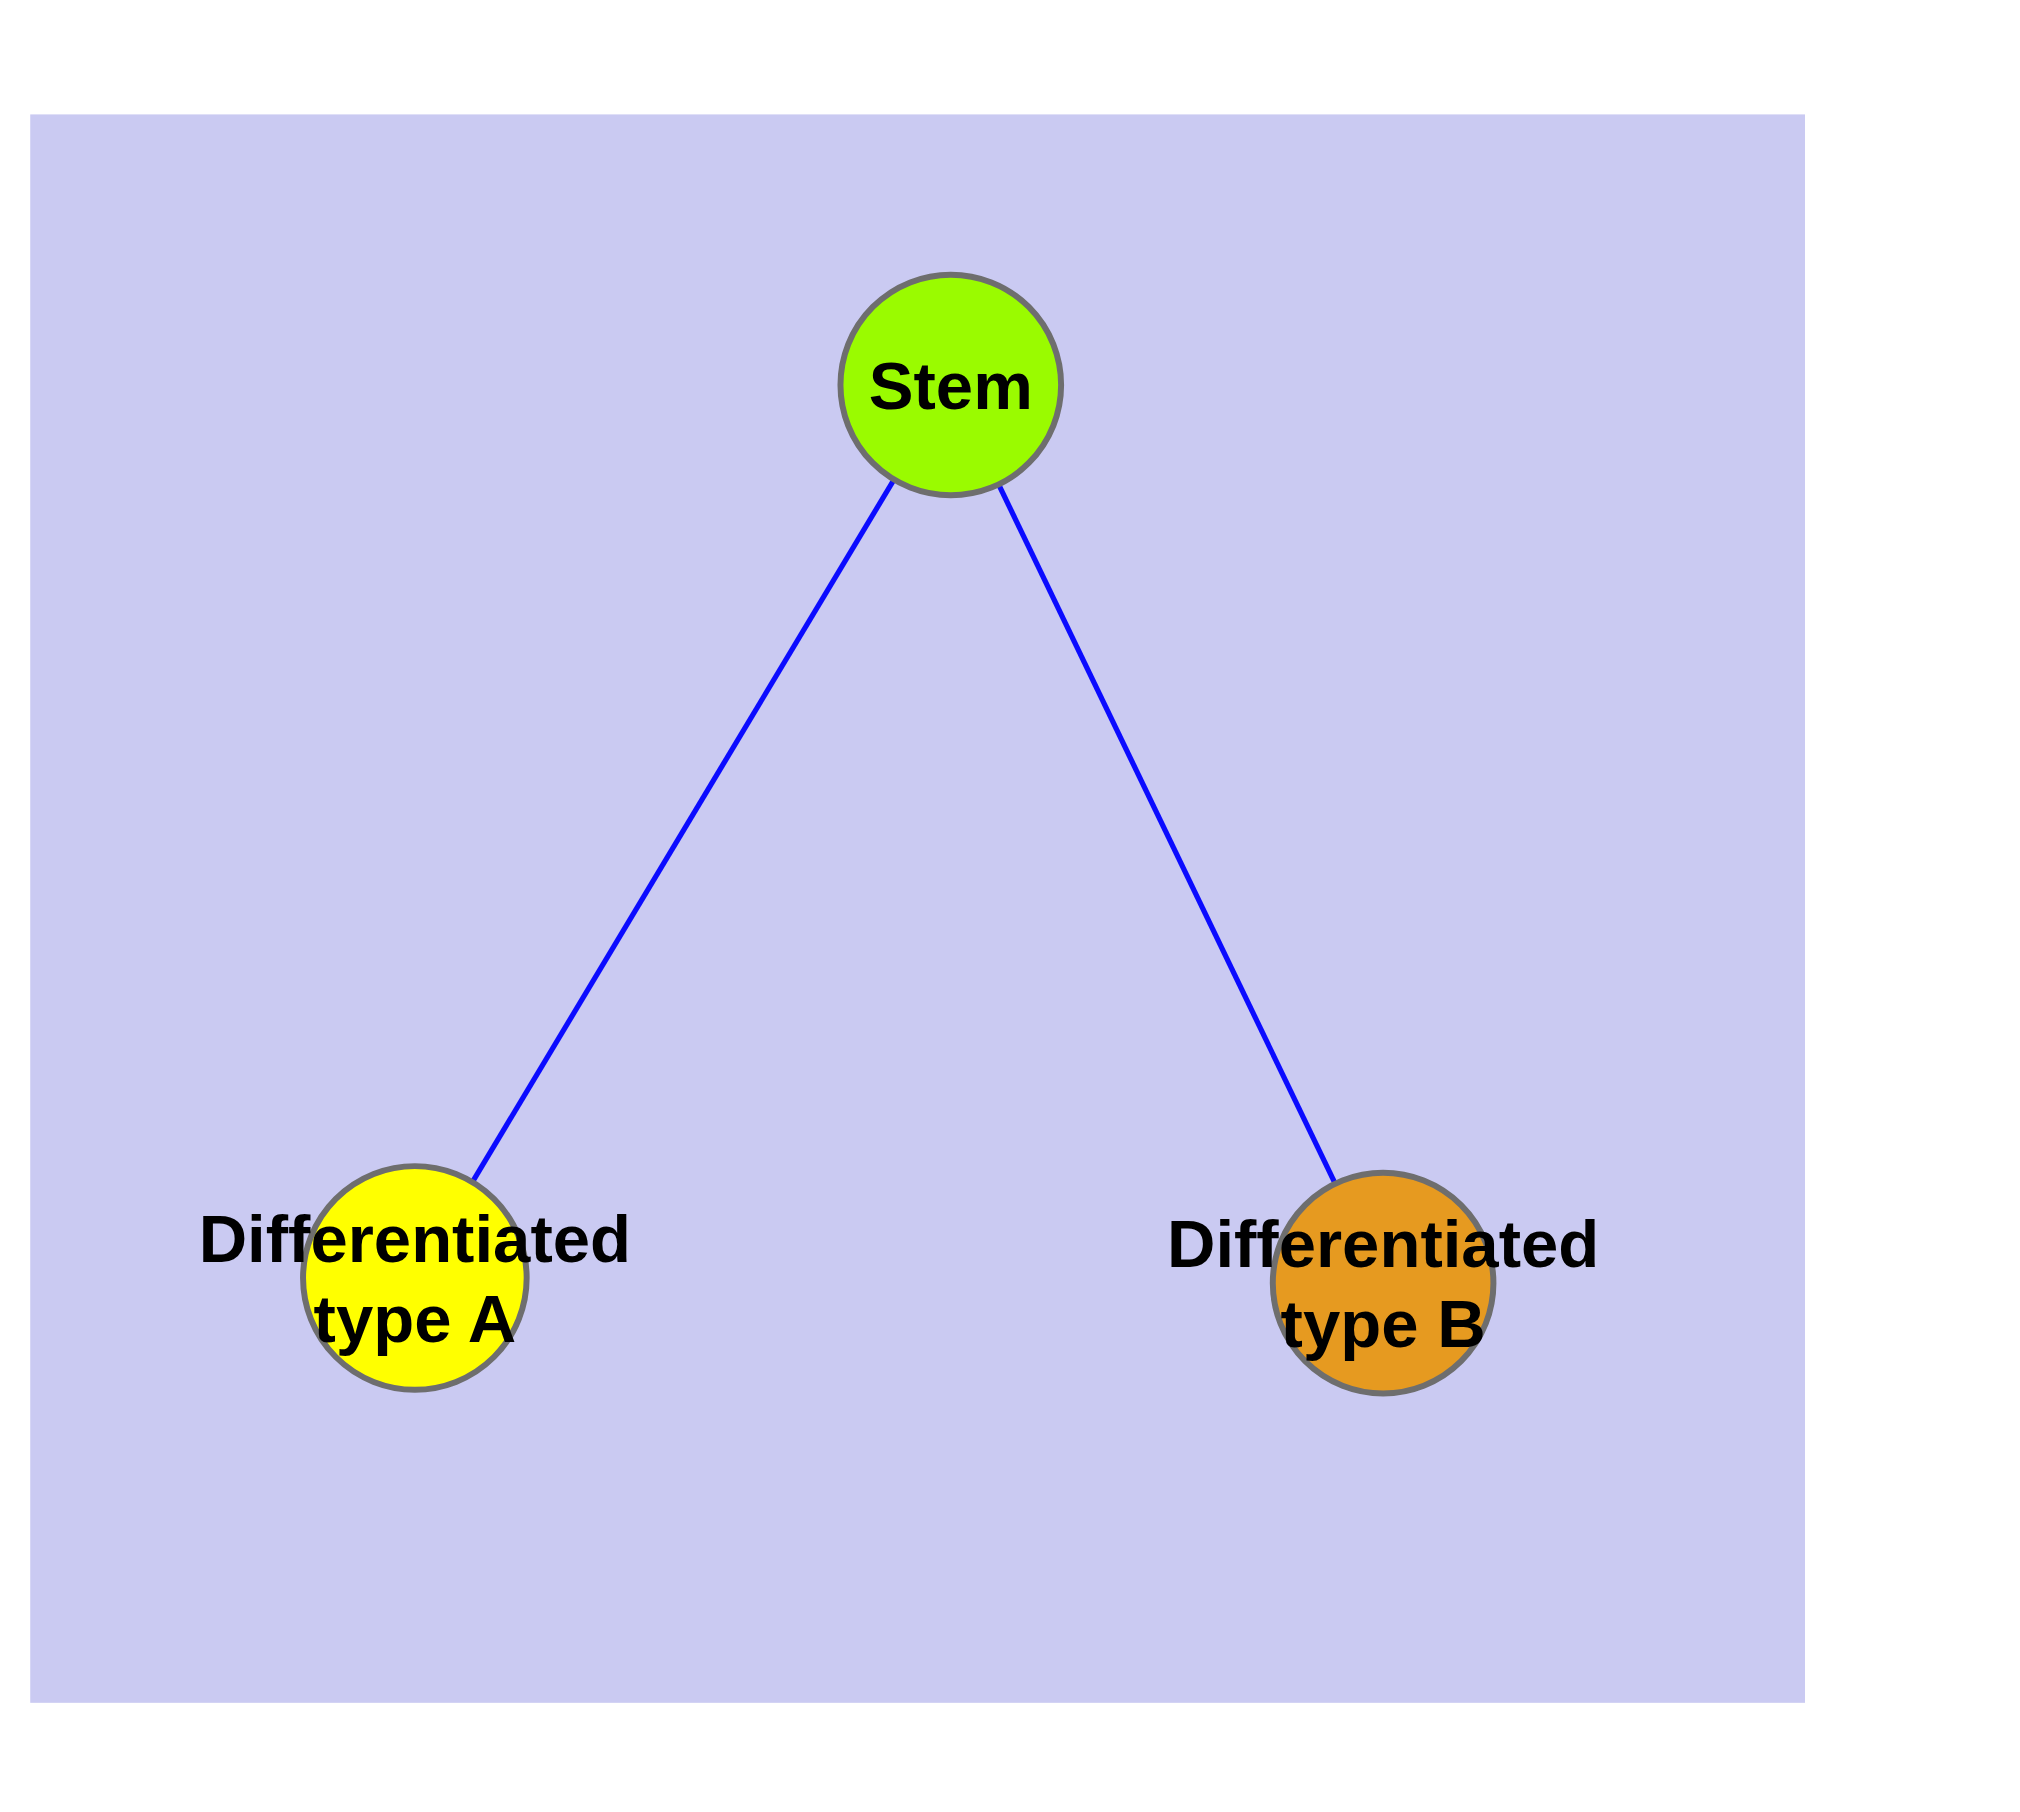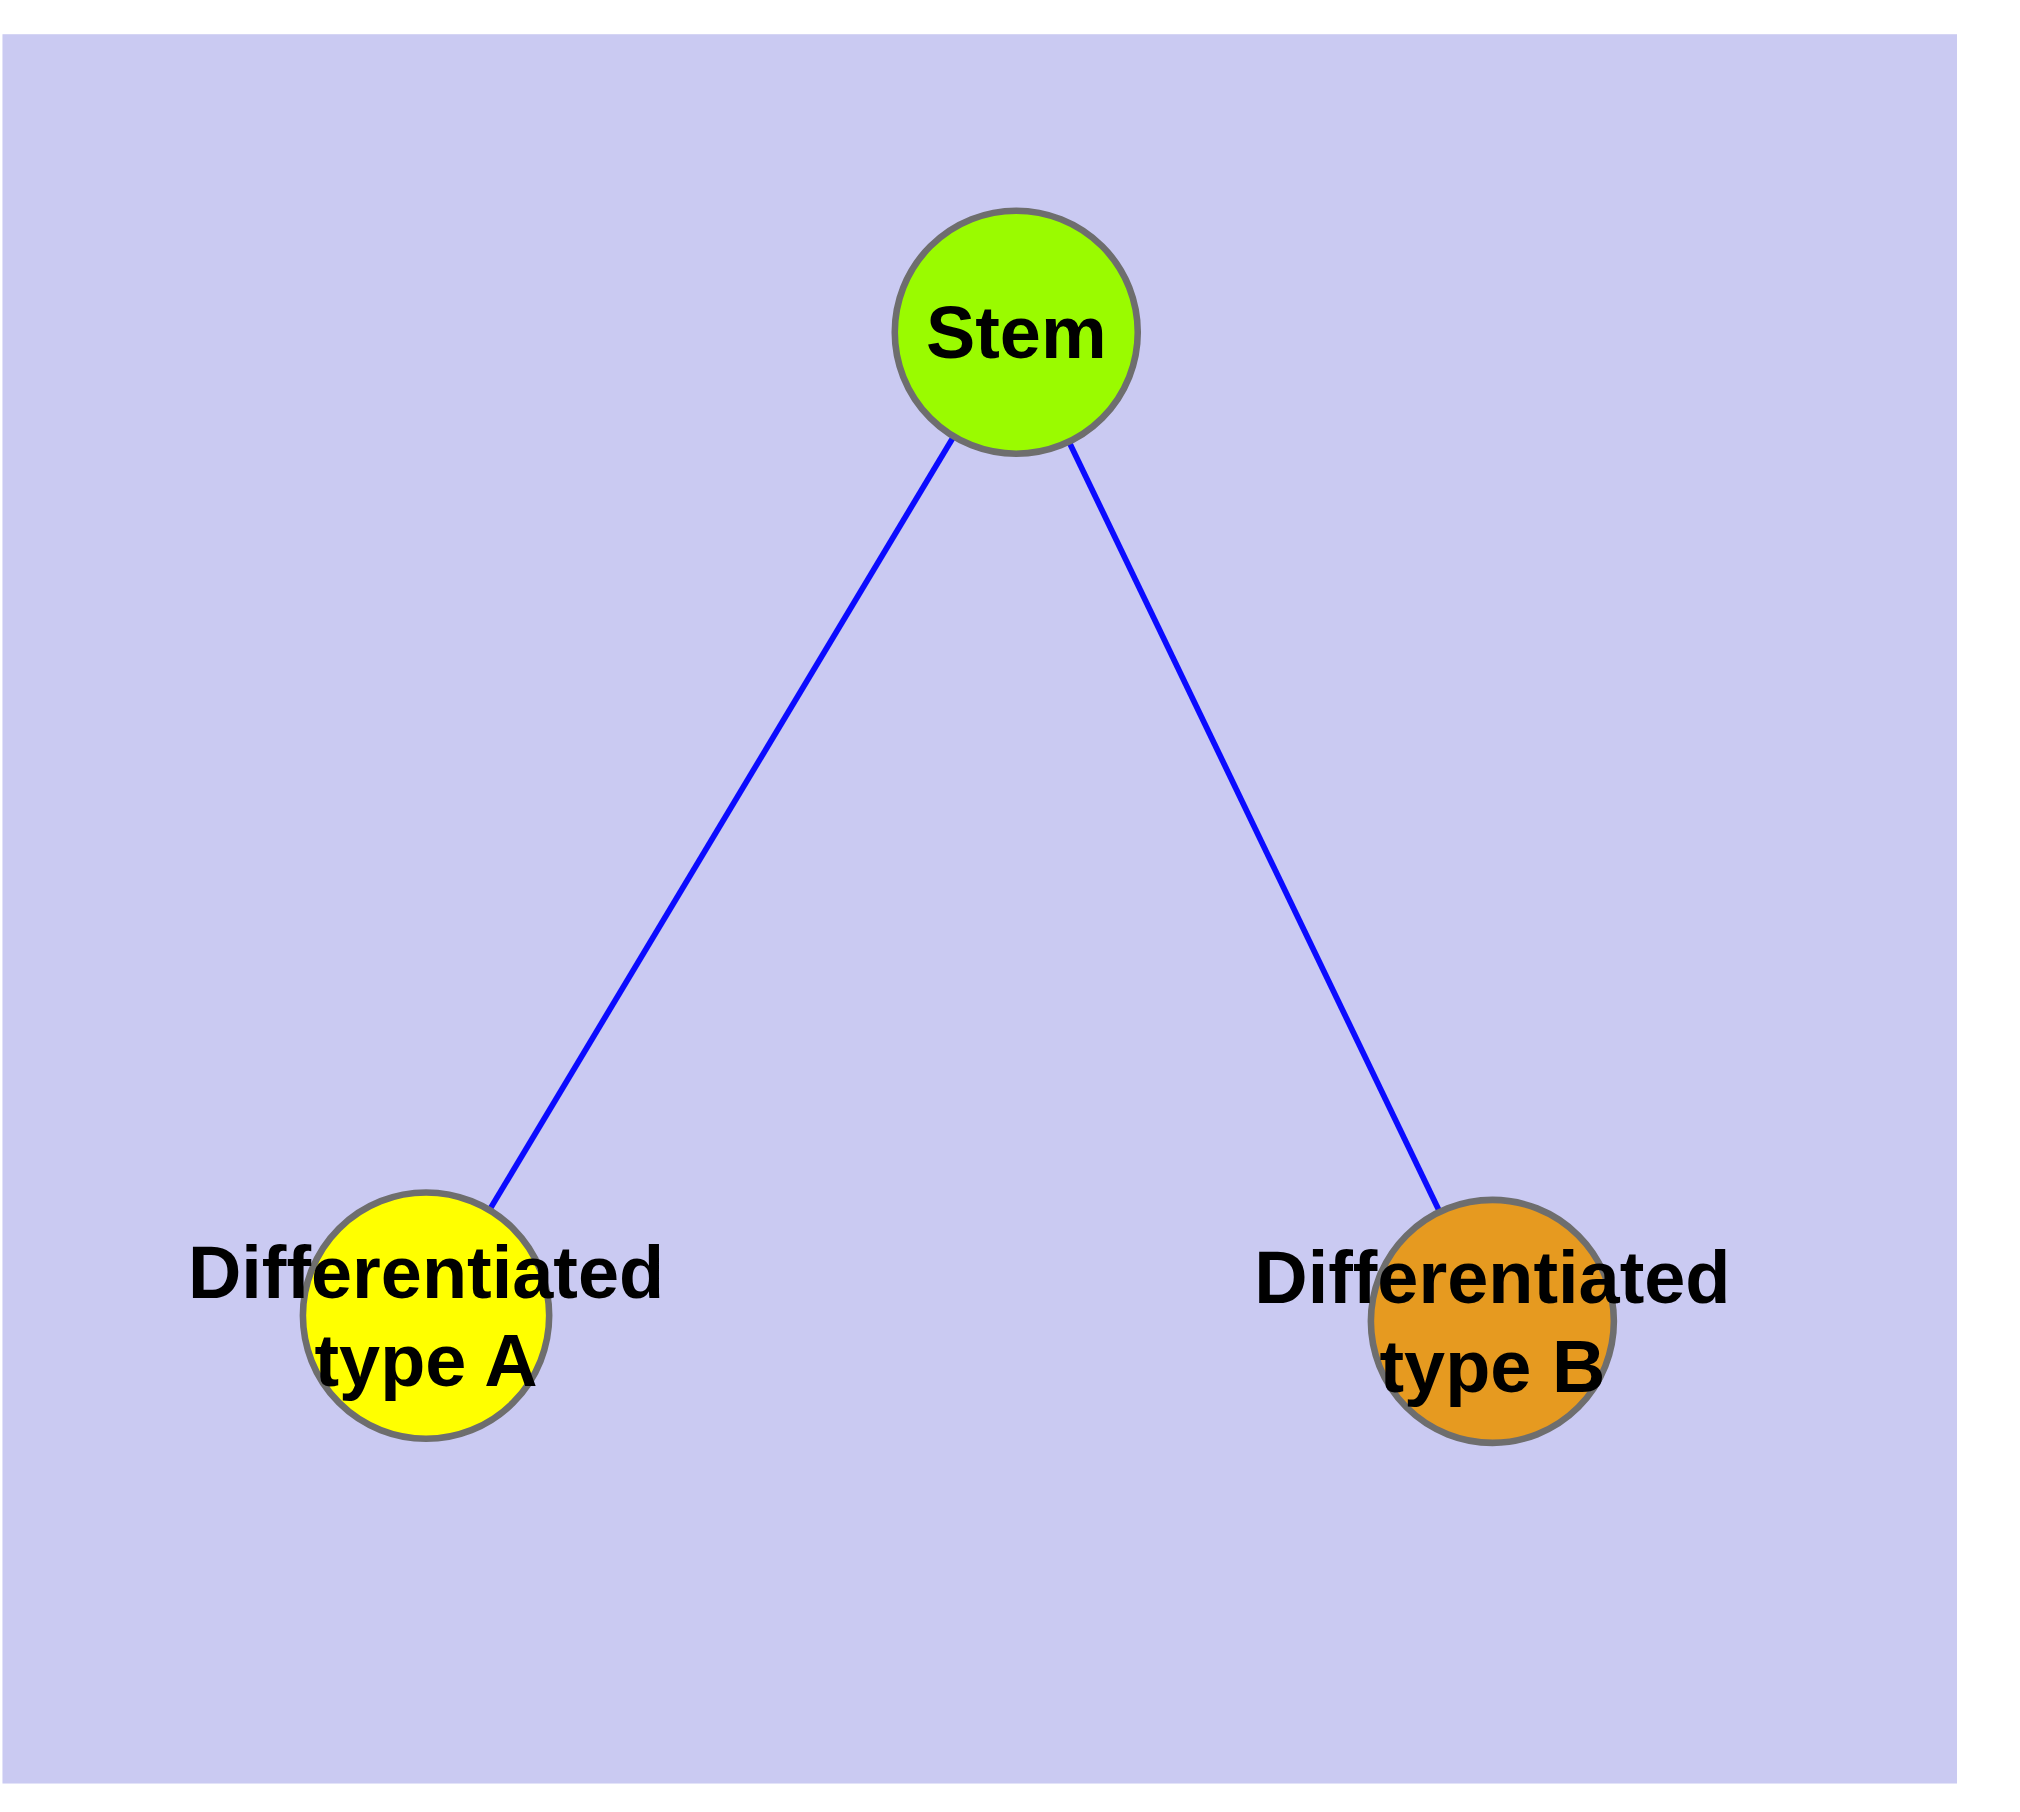--- a/index.html
+++ b/index.html
@@ -1,24 +1,25 @@
 <!DOCTYPE html>
 <html style="font-size:13.6px"><head>
 <meta charset="utf-8">
 <style>
   html, body {
     margin: 0;
     padding: 0;
     background: #ffffff;
   }
   .figure-wrap {
-    width: 1957px;
+    width: 1777px;
     height: 1812px;
     position: relative;
     overflow: hidden;
+    padding-left: 28px;
   }
   svg.graph {
     display: block;
     width: 100%;
     height: 100%;
   }
   .node-label {
     font-family: "Liberation Sans", sans-serif;
     font-weight: 700;
     font-size: 90px;

